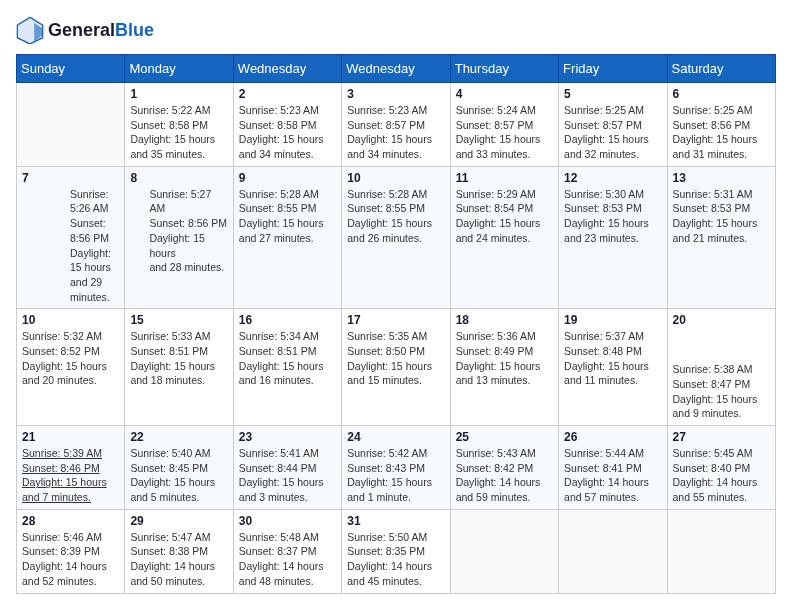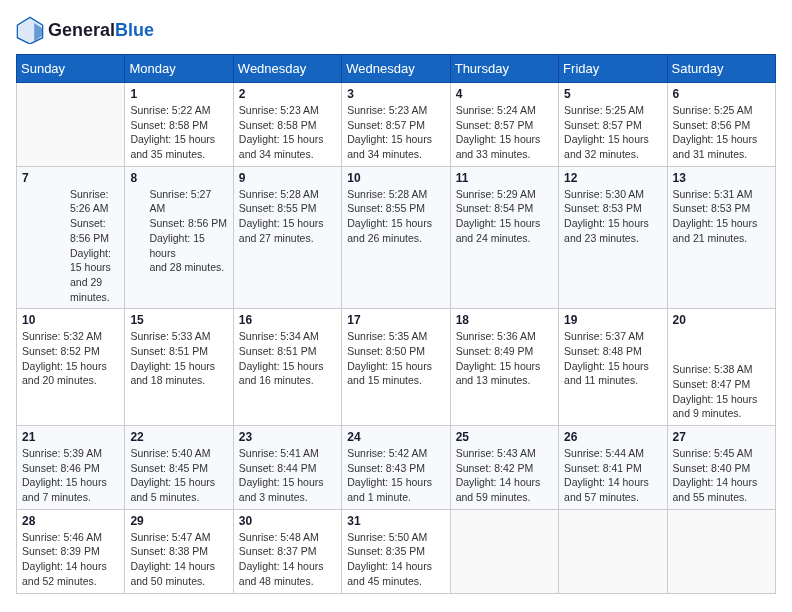--- a/index.html
+++ b/index.html
@@ -256,21 +256,21 @@
           <span class="day-num">20</span>
           <div class="day-info" style="white-space: pre-line; margin-top: 35px;">Sunrise: 5:38 AM
 Sunset: 8:47 PM
 Daylight: 15 hours
 and 9 minutes.</div>
         </td>
       </tr>
       <tr class="week-row">
         <td>
           <span class="day-num">21</span>
-          <div class="day-info" style="white-space: pre-line;">Sunrise: 5:39 AM
+          <div class="day-info" style="white-space: pre-line; text-decoration: underline;">Sunrise: 5:39 AM
 Sunset: 8:46 PM
 Daylight: 15 hours
 and 7 minutes.</div>
         </td>
         <td>
           <span class="day-num">22</span>
           <div class="day-info" style="white-space: pre-line;">Sunrise: 5:40 AM
 Sunset: 8:45 PM
 Daylight: 15 hours
 and 5 minutes.</div>

